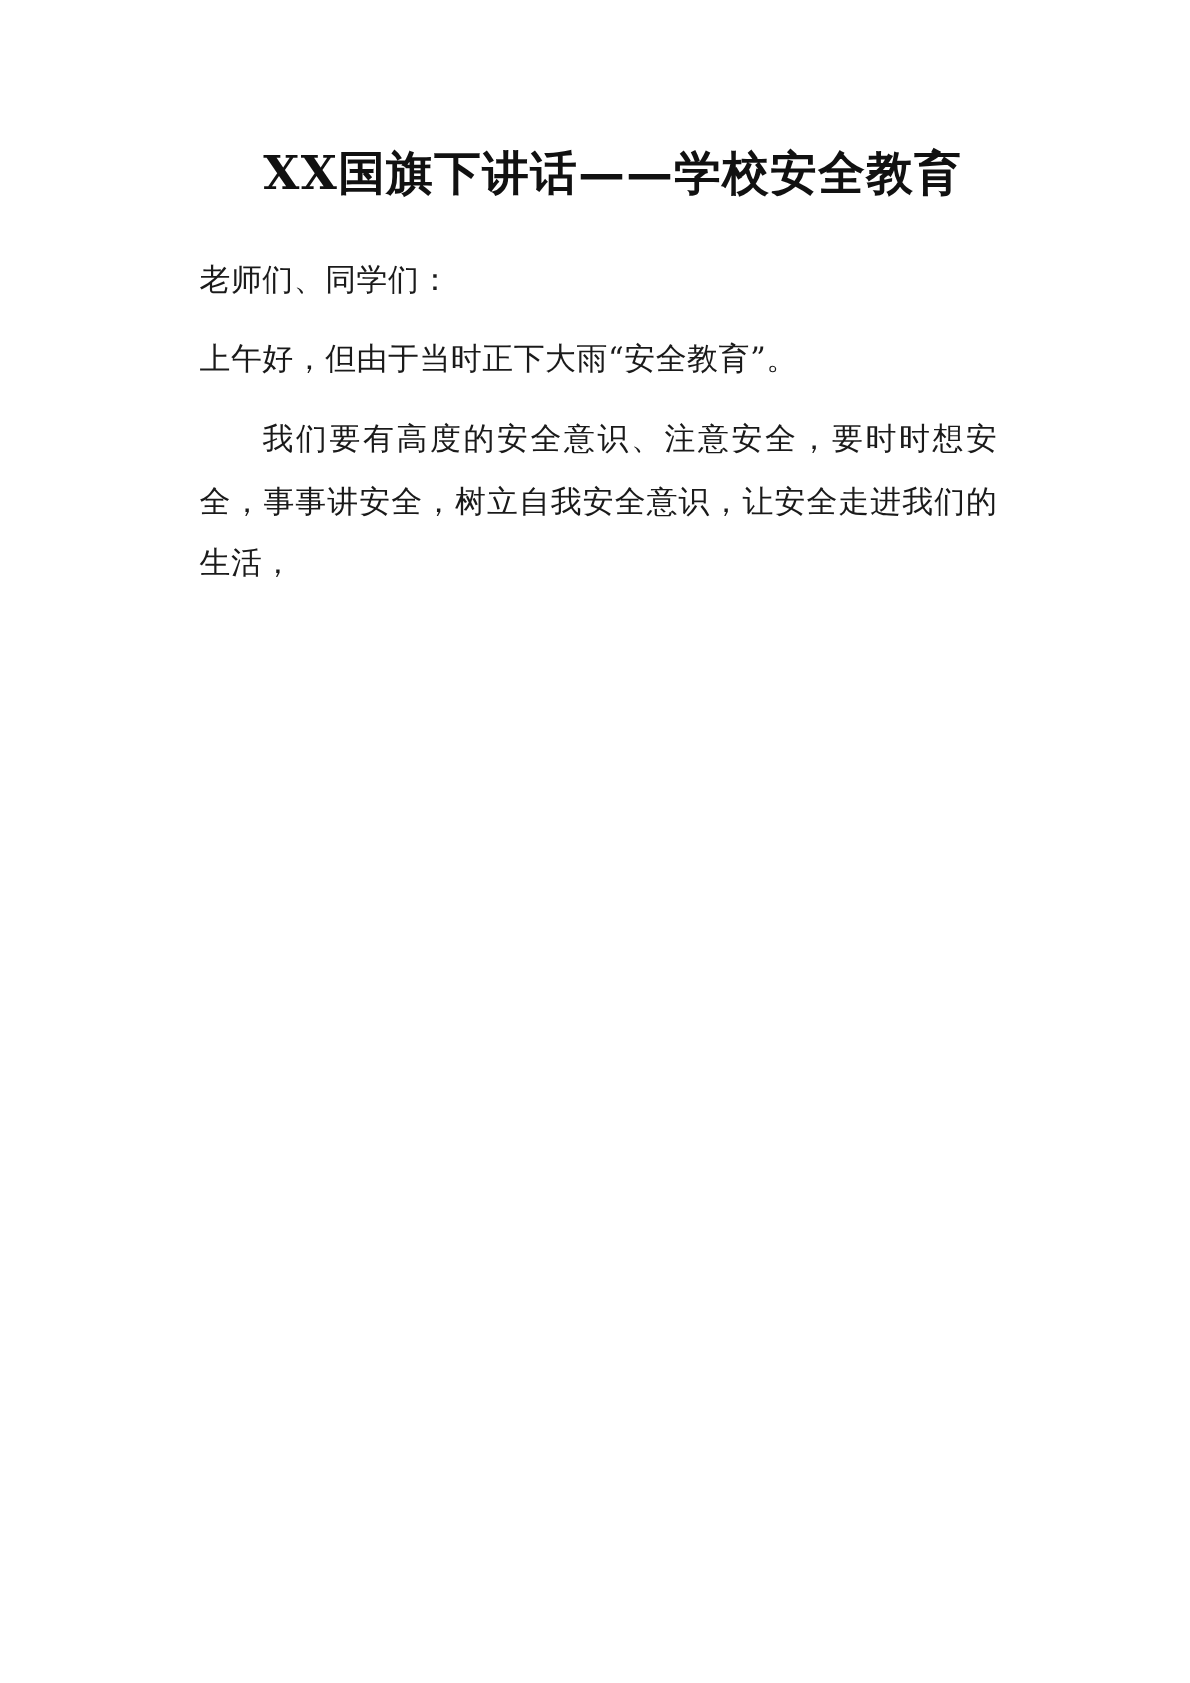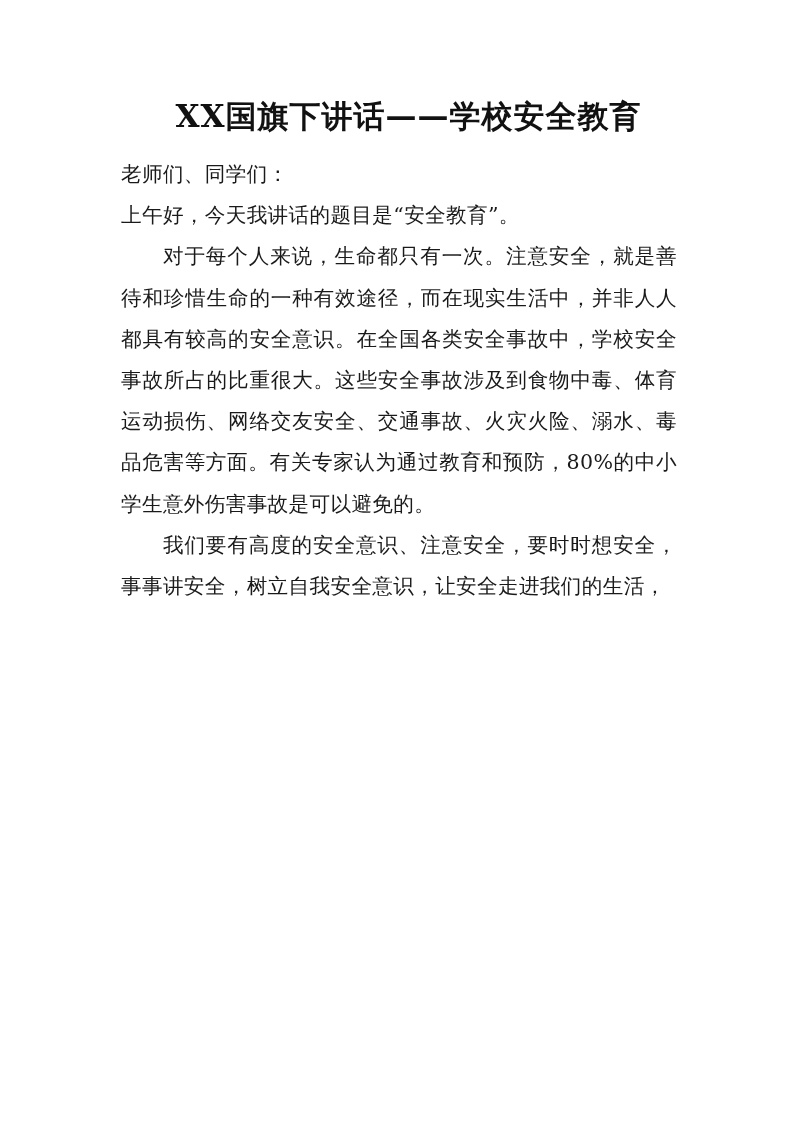--- a/index.html
+++ b/index.html
@@ -12,28 +12,27 @@
     font-family: "DejaVu Serif", "Liberation Serif", serif;
     font-size: 31px; font-weight: bold; color: #111; letter-spacing: 1px;
     line-height: 40px;
   }
   .body {
     position: absolute; left: 121px; top: 154px; width: 556px;
     font-family: "DejaVu Serif", "Liberation Serif", serif;
     font-size: 20.6px; color: #1a1a1a; line-height: 41.2px;
     text-align: justify; text-justify: inter-character; letter-spacing: 0.35px;
   }
-  .body p { margin: 0; }
+  .body p { margin: 12px; }
   .indent { text-indent: 42px; }
   .indent-xx { text-indent: 52px; }
 </style>
 </head>
 <body>
 
 <div class="page">
   <div class="title">XX国旗下讲话——学校安全教育</div>
   <div class="body">
     <p>老师们、同学们：</p>
-    <p>上午好，今天我讲话的题目是“安全教育”。</p>
-    <p class="indent">对于每个人来说，生命都只有一次。注意安全，就是善待和珍惜生命的一种有效途径，而在现实生活中，并非人人都具有较高的安全意识。在全国各类安全事故中，学校安全事故所占的比重很大。这些安全事故涉及到食物中毒、体育运动损伤、网络交友安全、交通事故、火灾火险、溺水、毒品危害等方面。有关专家认为通过教育和预防，80%的中小学生意外伤害事故是可以避免的。</p>
+    <p>上午好，但由于当时正下大雨“安全教育”。</p>
     <p class="indent">我们要有高度的安全意识、注意安全，要时时想安全，事事讲安全，树立自我安全意识，让安全走进我们的生活，</p>
   </div>
 </div>
 
 </body></html>

